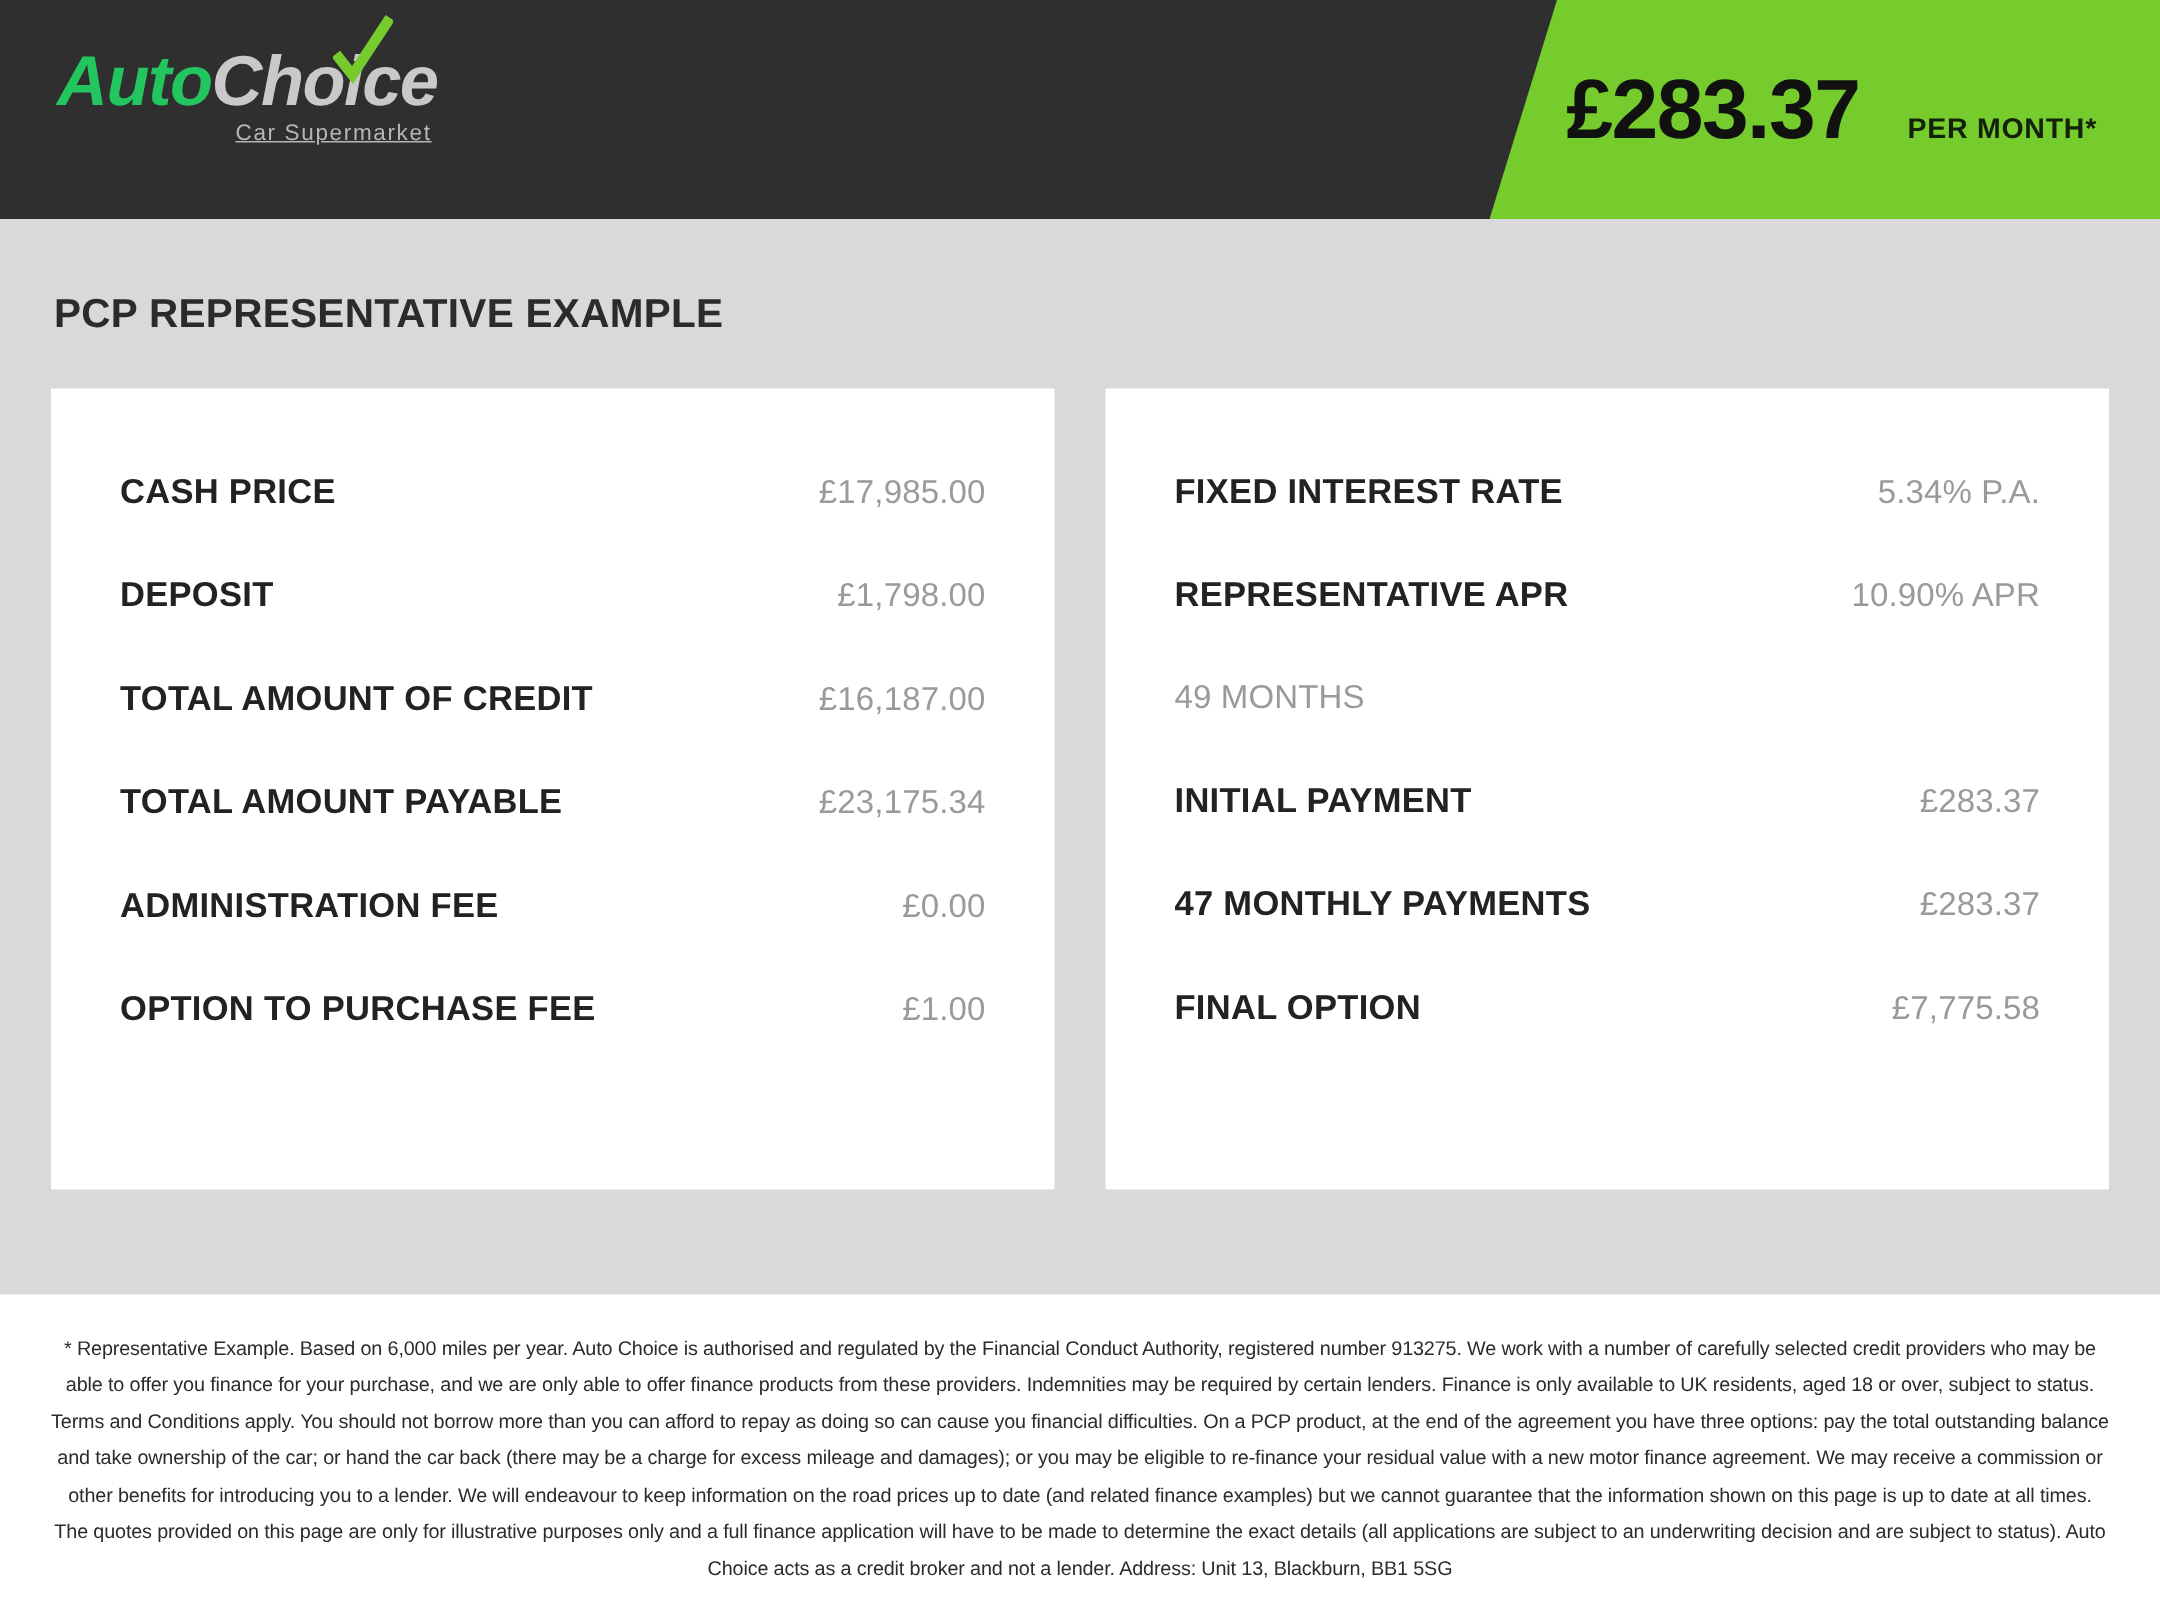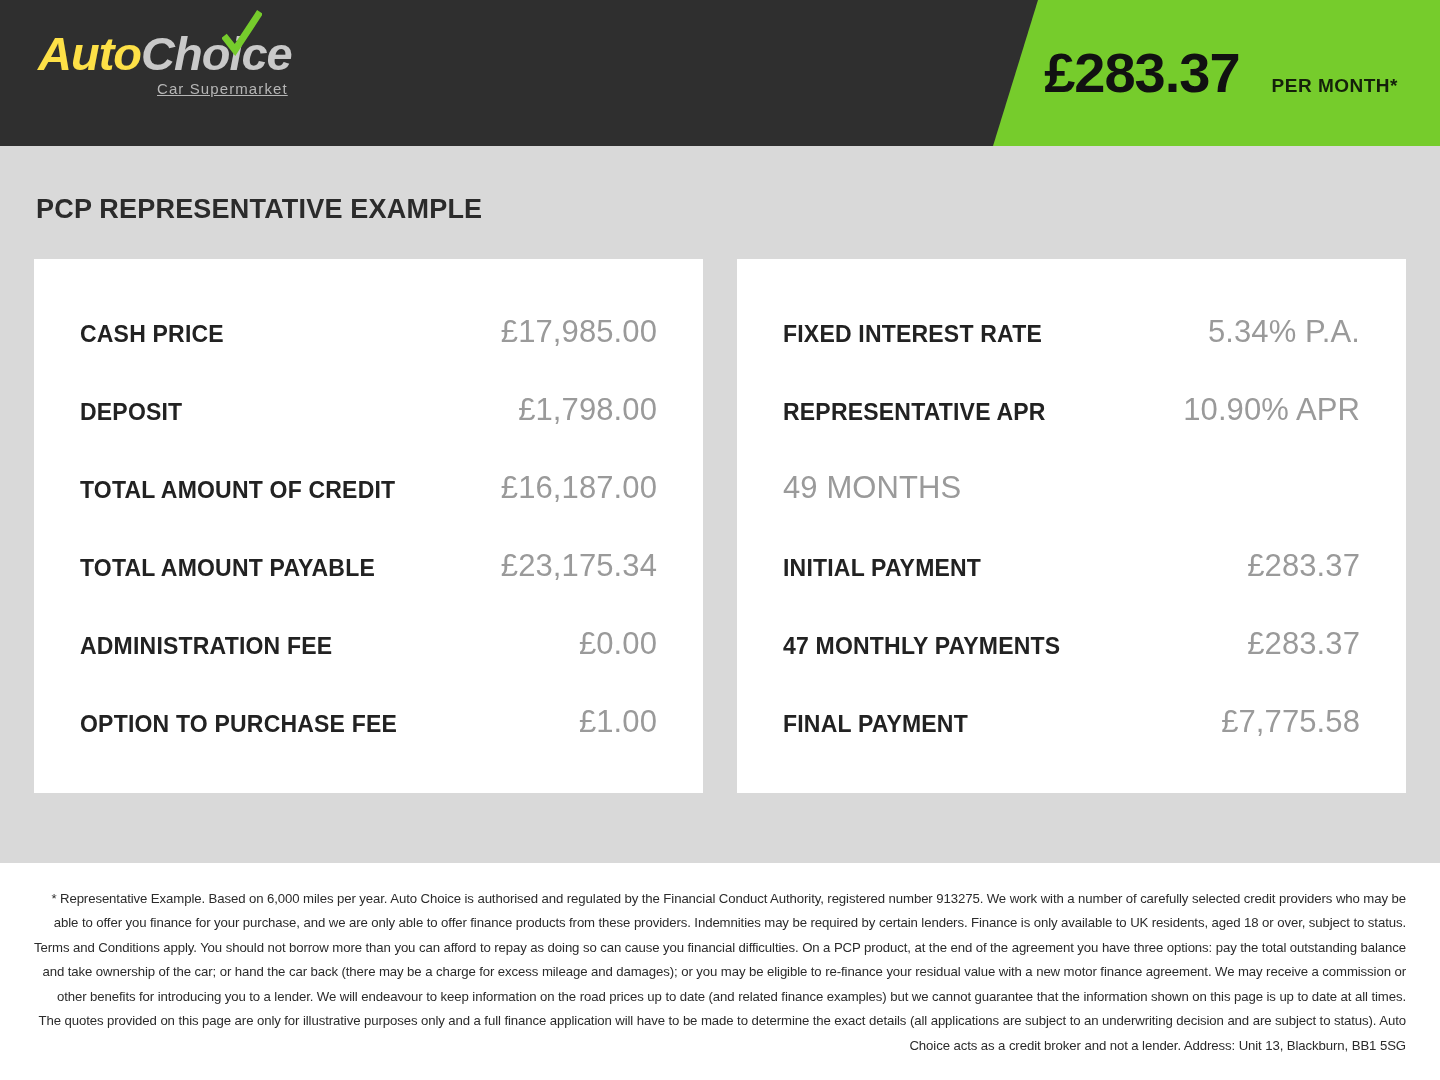--- a/index.html
+++ b/index.html
@@ -41,21 +41,21 @@
     left: 38px;
     top: 30px;
     line-height: 1;
   }
   .logo-main {
     font-size: 47px;
     font-weight: bold;
     letter-spacing: -1px;
     white-space: nowrap;
   }
-  .logo-auto { color: #fde047; font-style: italic; margin-top: 31px; }
+  .logo-auto { color: #22c55e; font-style: italic; margin-top: 31px; }
   .logo-choice { color: #c9c9c9; font-style: italic; }
   .logo-sub {
     color: #b6b6b6;
     font-size: 15px;
     letter-spacing: 1.1px;
     text-align: right;
     margin-top: 4px;
     padding-right: 4px;
     font-weight: normal;
     text-decoration: underline;
@@ -122,39 +122,39 @@
     gap: 0;
   }
   .row-label {
     font-size: 23px;
     font-weight: bold;
     color: #222222;
     letter-spacing: 0.2px;
     white-space: nowrap;
   }
   .row-value {
-    font-size: 31px;
+    font-size: 22px;
     color: #9a9a9a;
     white-space: nowrap;
     letter-spacing: 0.1px;
   }
 
   
   .footer {
     flex: 0 0 auto;
     background: #ffffff;
     padding: 24px 34px 22px 34px;
     margin-top: 26px;
   }
   .footer p {
     font-size: 13.2px;
     line-height: 1.85;
     color: #2b2b2b;
     letter-spacing: -0.1px;
-    text-align: right;
+    text-align: center;
   }
 </style>
 </head>
 <body>
 
 <div class="page">
 
   <div class="header">
     <div class="header-green"></div>
 
@@ -222,21 +222,21 @@
         </div>
         <div class="row">
           <span class="row-label">INITIAL PAYMENT</span>
           <span class="row-value">£283.37</span>
         </div>
         <div class="row">
           <span class="row-label">47 MONTHLY PAYMENTS</span>
           <span class="row-value">£283.37</span>
         </div>
         <div class="row">
-          <span class="row-label">FINAL PAYMENT</span>
+          <span class="row-label">FINAL OPTION</span>
           <span class="row-value">£7,775.58</span>
         </div>
       </div>
 
     </div>
   </div>
 
   <div class="footer">
     <p>* Representative Example. Based on 6,000 miles per year. Auto Choice is authorised and regulated by the Financial Conduct Authority, registered number 913275. We work with a number of carefully selected credit providers who may be able to offer you finance for your purchase, and we are only able to offer finance products from these providers. Indemnities may be required by certain lenders. Finance is only available to UK residents, aged 18 or over, subject to status. Terms and Conditions apply. You should not borrow more than you can afford to repay as doing so can cause you financial difficulties. On a PCP product, at the end of the agreement you have three options: pay the total outstanding balance and take ownership of the car; or hand the car back (there may be a charge for excess mileage and damages); or you may be eligible to re-finance your residual value with a new motor finance agreement. We may receive a commission or other benefits for introducing you to a lender. We will endeavour to keep information on the road prices up to date (and related finance examples) but we cannot guarantee that the information shown on this page is up to date at all times. The quotes provided on this page are only for illustrative purposes only and a full finance application will have to be made to determine the exact details (all applications are subject to an underwriting decision and are subject to status). Auto Choice acts as a credit broker and not a lender. Address: Unit 13, Blackburn, BB1 5SG</p>
   </div>

